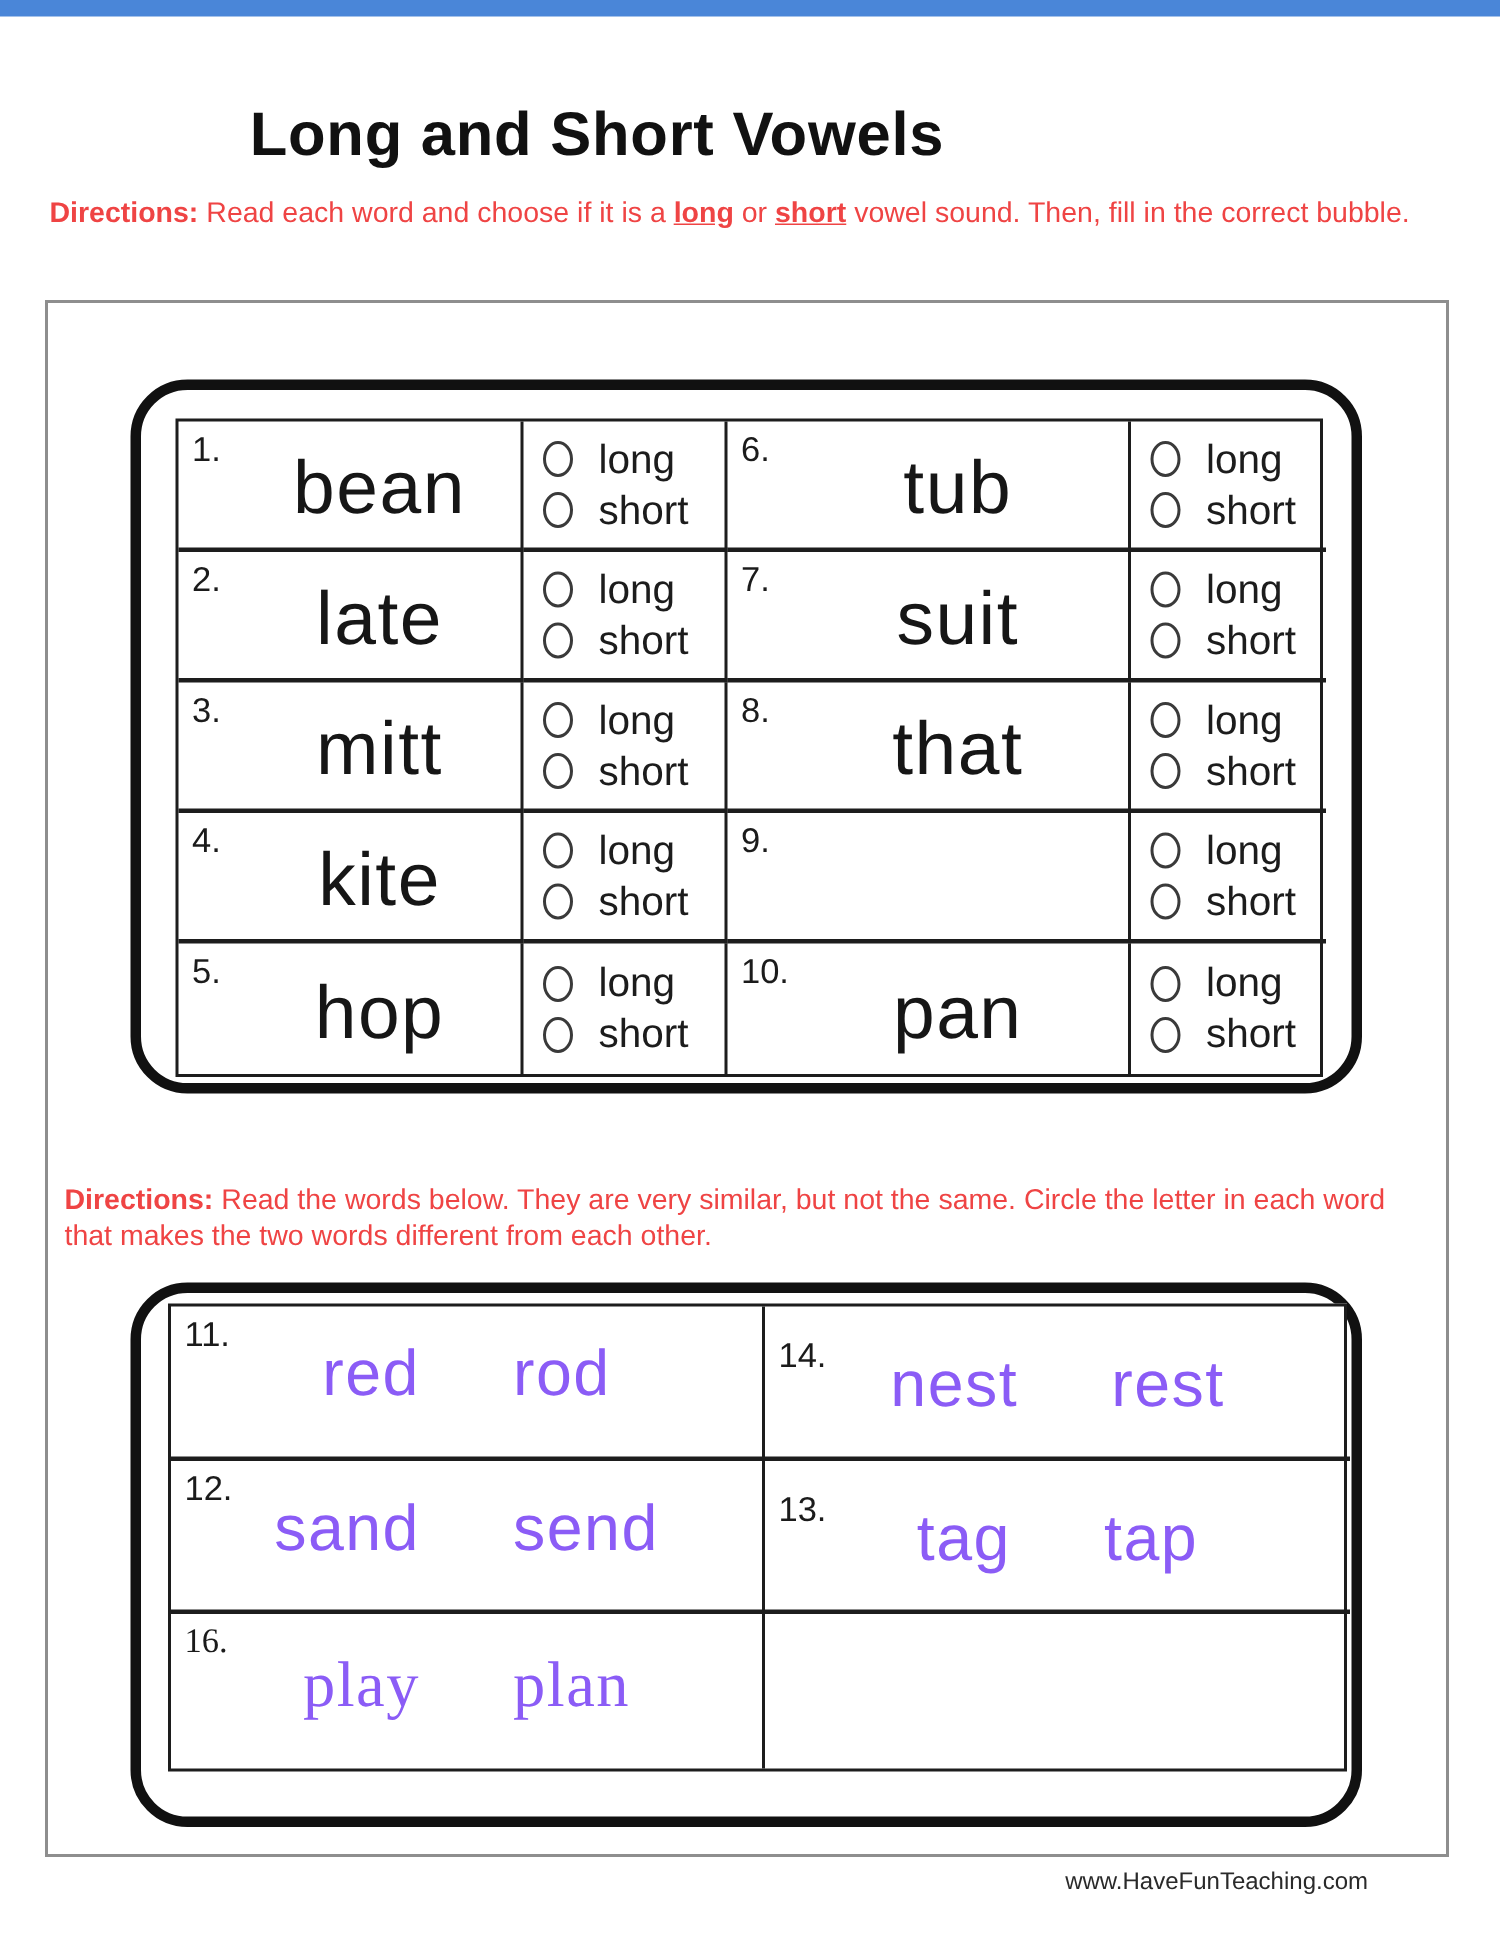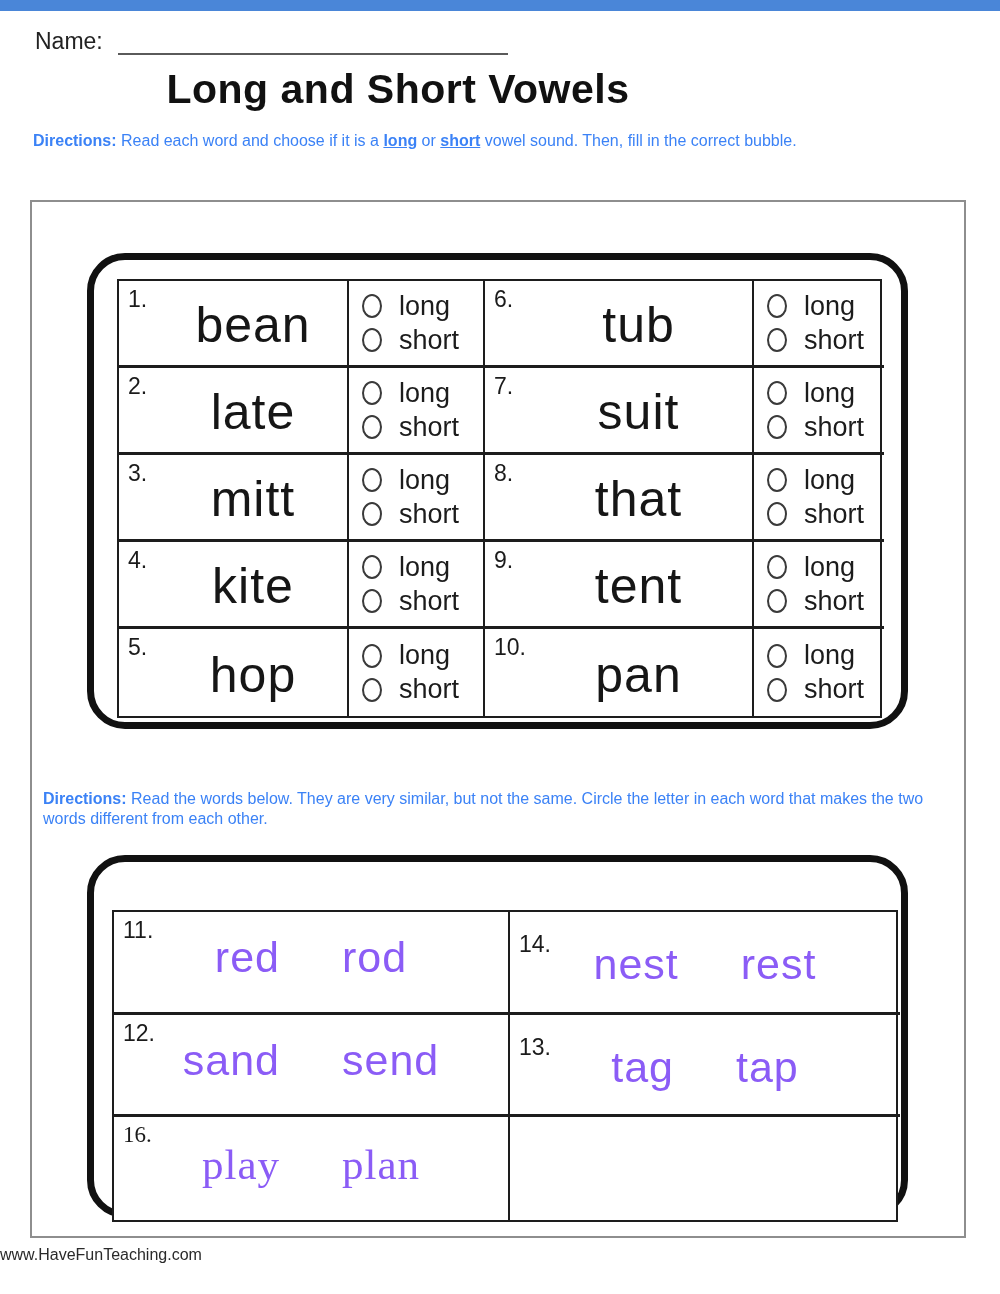--- a/index.html
+++ b/index.html
@@ -9,21 +9,21 @@
 
   .topbar { position:absolute; top:0; left:0; width:1000px; height:11px; }
 
   .name-row { position:absolute; top:28px; left:35px; display:flex; align-items:flex-end; }
   .name-label { font-size:23px; color:#222; }
   .name-line { width:390px; height:26px; margin-left:15px; border-bottom:2px solid #5a5a5a; }
 
   .title { position:absolute; top:66px; left:0; width:796px; text-align:center;
            font-size:41px; font-weight:bold; letter-spacing:0.5px; color:#111; }
 
-  .directions { position:absolute; left:33px; width:940px; font-size:16px; color:#3b82f6; line-height:1.25; }
+  .directions { position:absolute; left:33px; width:940px; font-size:19px; color:#ef4444; line-height:1.25; }
   .dir1 { top:131px; white-space:nowrap; }
   .dir2 { top:789px; left:43px; width:916px; }
   .dir-label { font-weight:bold; }
   .dir-bold-underline { font-weight:bold; text-decoration:underline; }
 
   .outer-box { position:absolute; top:200px; left:30px; width:936px; height:1038px;
                border:2px solid #8e8e8e; background:#fff; }
 
   .rounded-frame { position:absolute; border:7px solid #111; border-radius:38px; background:#fff; }
   .frame1 { top:253px; left:87px; width:821px; height:476px; }
@@ -39,44 +39,40 @@
   .word-cell { position:relative; display:flex; align-items:center; justify-content:center; }
   .item-num { position:absolute; top:5px; left:9px; font-size:23px; color:#1b1b1b; }
   .vowel-word { font-size:50px; color:#161616; letter-spacing:1px; padding-top:4px;margin-left:40px; }
 
   .bubble-cell { display:flex; flex-direction:column; justify-content:center; padding-left:13px; gap:3px; }
   .opt { display:flex; align-items:center; }
   .bubble { width:20px; height:24px; border:2.6px solid #3a3a3a; border-radius:50%;
             background:#fff; flex:0 0 auto; }
   .opt-label { font-size:27px; margin-left:17px; color:#1c1c1c; }
 
-  .pairs-table { position:absolute; top:910px; left:112px; width:786px; height:312px;
+  .pairs-table { position:absolute; top:869px; left:112px; width:786px; height:312px;
                  display:grid; grid-template-columns:396px 390px; grid-template-rows:repeat(3,1fr);
                  border:2px solid #1d1d1d; background:#fff; }
   .pairs-table .pcell { border-right:2px solid #1d1d1d; border-bottom:3px solid #1d1d1d;
                         position:relative; display:flex; align-items:center; justify-content:center;
                         gap:62px; padding-bottom:8px; }
   .pairs-table .pcell:nth-child(2n) { border-right:none;margin-top:14px; }
   .pairs-table .pcell:nth-child(n+5) { border-bottom:none;font-family:Liberation Serif, serif; }
   .pair-word { font-size:43px; color:#8b5cf6; letter-spacing:1px; }
 
-  .footer { position:absolute; top:1246px; left:0; width:912px; text-align:left;
+  .footer { position:absolute; top:1246px; left:0; width:912px; text-align:right;
             font-size:16px; color:#2a2a2a; }
 </style>
 </head>
 <body>
 
 <div id="page">
 
   <div class="topbar" style="background: rgb(74, 134, 216);"></div>
 
-  <div class="name-row">
-    <span class="name-label">Name:</span>
-    <span class="name-line"></span>
-  </div>
 
   <div class="title">Long and Short Vowels</div>
 
   <div class="directions dir1"><span class="dir-label">Directions:</span><span> Read each word and choose if it is a </span><span class="dir-bold-underline">long</span><span> or </span><span class="dir-bold-underline">short</span><span> vowel sound. Then, fill in the correct bubble.</span></div>
 
   <div class="outer-box"></div>
 
   <div class="rounded-frame frame1"></div>
 
   <div class="vowel-table">
@@ -177,21 +173,20 @@
         <span class="bubble"></span>
         <span class="opt-label">long</span>
       </div>
       <div class="opt">
         <span class="bubble"></span>
         <span class="opt-label">short</span>
       </div>
     </div>
     <div class="cell word-cell">
       <span class="item-num">9.</span>
-      <span class="vowel-word">tent</span>
     </div>
     <div class="cell bubble-cell">
       <div class="opt">
         <span class="bubble"></span>
         <span class="opt-label">long</span>
       </div>
       <div class="opt">
         <span class="bubble"></span>
         <span class="opt-label">short</span>
       </div>

